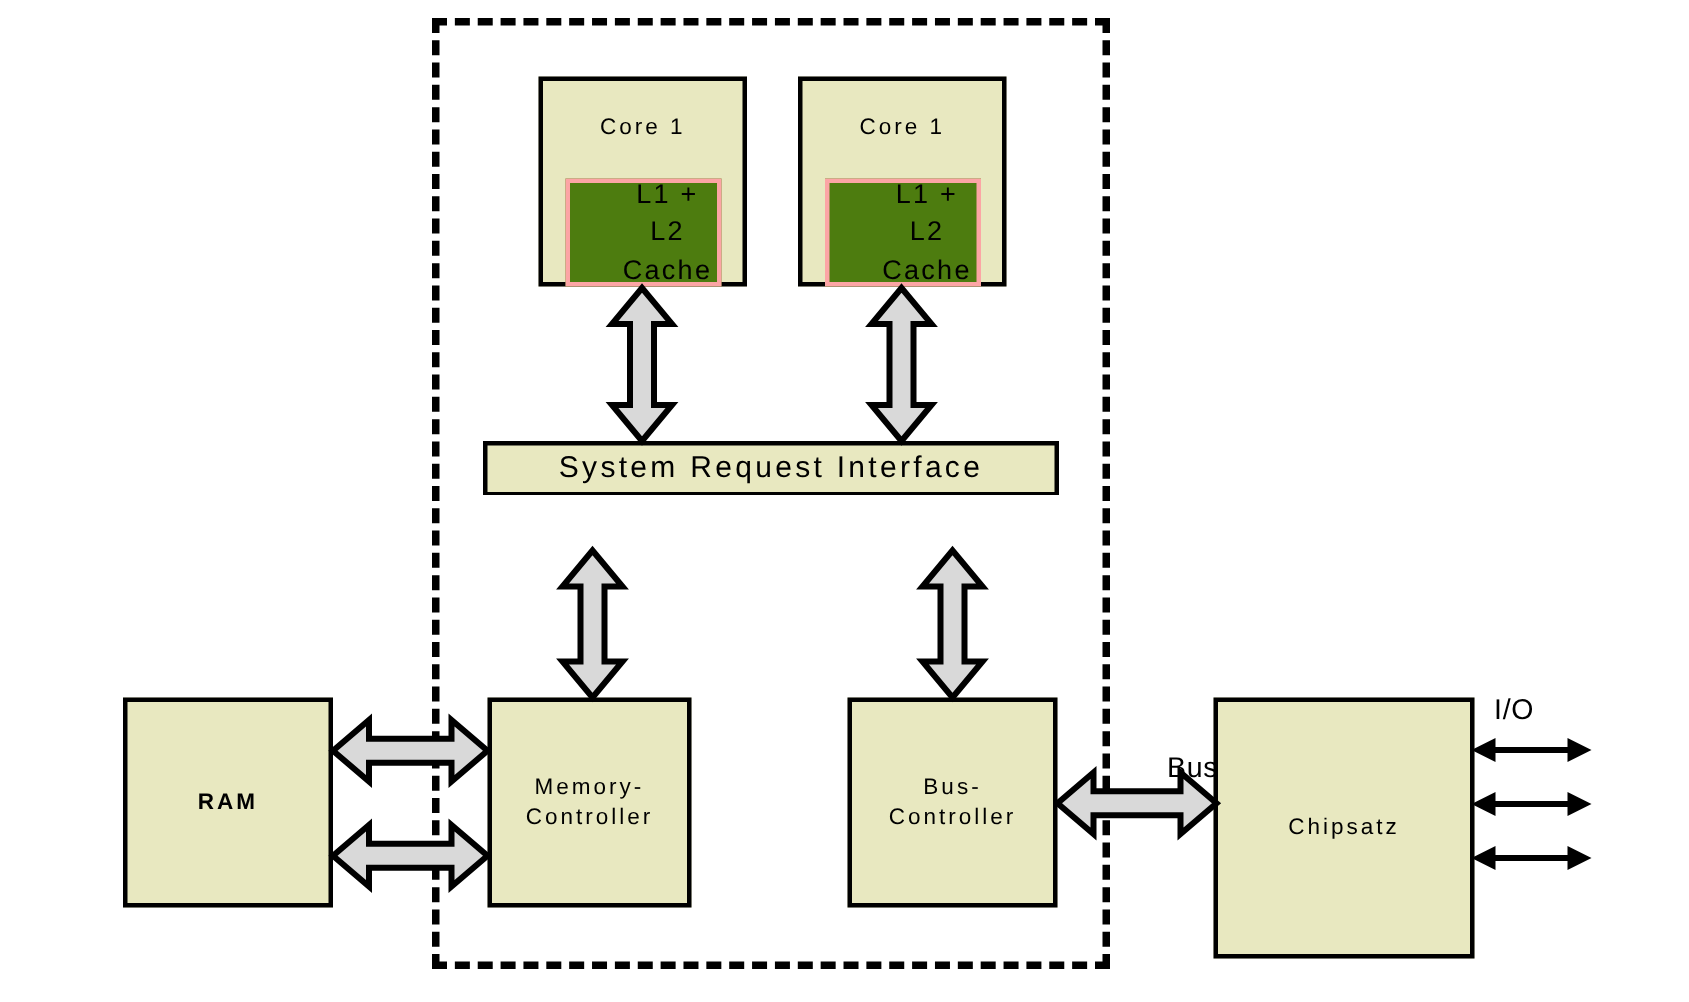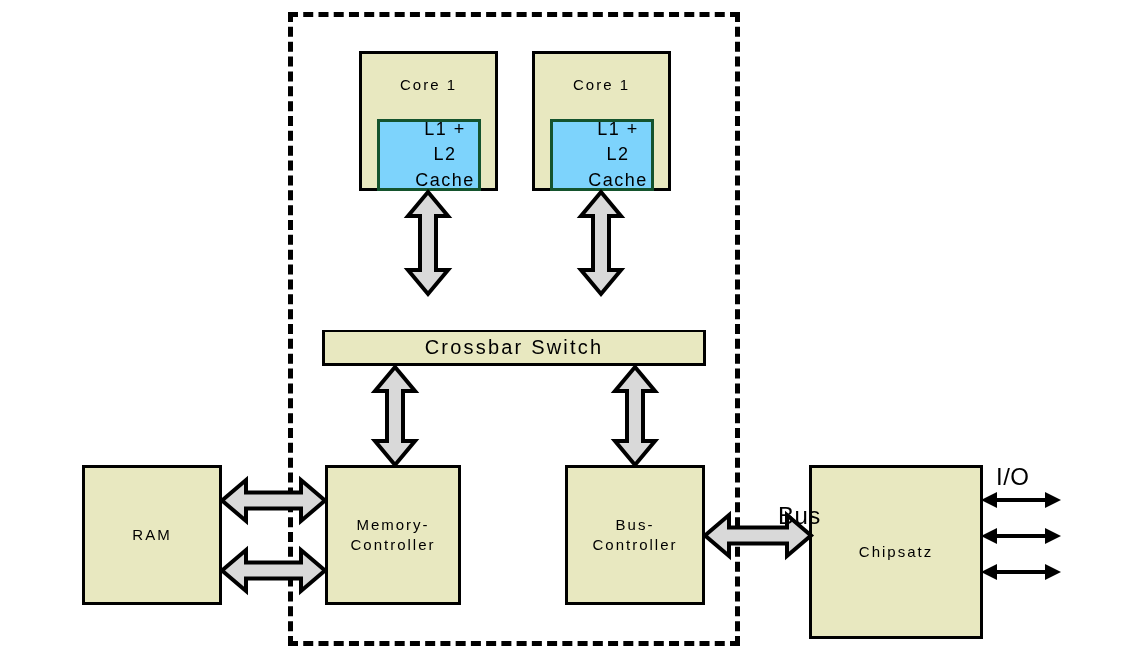--- a/index.html
+++ b/index.html
@@ -35,22 +35,22 @@
   .core-box {
     align-items: flex-start;
     justify-content: center;
   }
   .core-box .label {
     margin-top: 21px;
   }
   .cache-box {
     position: absolute;
     box-sizing: border-box;
-    background: #7dd3fc;
-    border: 3px solid #14532d;
+    background: #4d7c0f;
+    border: 3px solid #fca5a5;
     display: flex;
     align-items: center;
     justify-content: center;
     text-align: center;
     padding-left: 32px;
   }
   .cache-box .label {
     font-size: 18px;
     letter-spacing: 1.5px;
     line-height: 1.4;
@@ -67,21 +67,21 @@
     border: 5px dashed #000000;
     background: transparent;
     pointer-events: none;
   }
   .arrow-svg {
     position: absolute;
     overflow: visible;
   }
   .free-label {
     position: absolute;
-    font-size: 24px;
+    font-size: 19px;
     color: #000000;
     letter-spacing: 0.5px;
     white-space: nowrap;
   }
 </style>
 </head>
 <body>
 
 <div id="canvas">
 
@@ -96,25 +96,25 @@
   </div>
 
   <div class="box core-box" style="left:532px; top:51px; width:139px; height:140px;">
     <span class="label">Core 1</span>
   </div>
   <div class="cache-box" style="left:550px; top:119px; width:104px; height:72px;">
     <span class="label">L1 + L2
 Cache</span>
   </div>
 
-  <div class="box bar-box" style="left:322px; top:330px; width:384px; height:36px; border-top-width:2px;">
-    <span class="label">Crossbar Switch</span>
+  <div class="box bar-box" style="left:322px; top:294px; width:384px; height:36px; border-bottom-width:2px;">
+    <span class="label">System Request Interface</span>
   </div>
 
-  <div class="box" style="left:82px; top:465px; width:140px; height:140px;">
+  <div class="box" style="left:82px; top:465px; width:140px; height:140px;font-weight:bold;">
     <span class="label">RAM</span>
   </div>
 
   <div class="box" style="left:325px; top:465px; width:136px; height:140px;">
     <span class="label">Memory-
 Controller</span>
   </div>
 
   <div class="box" style="left:565px; top:465px; width:140px; height:140px;">
     <span class="label">Bus-

